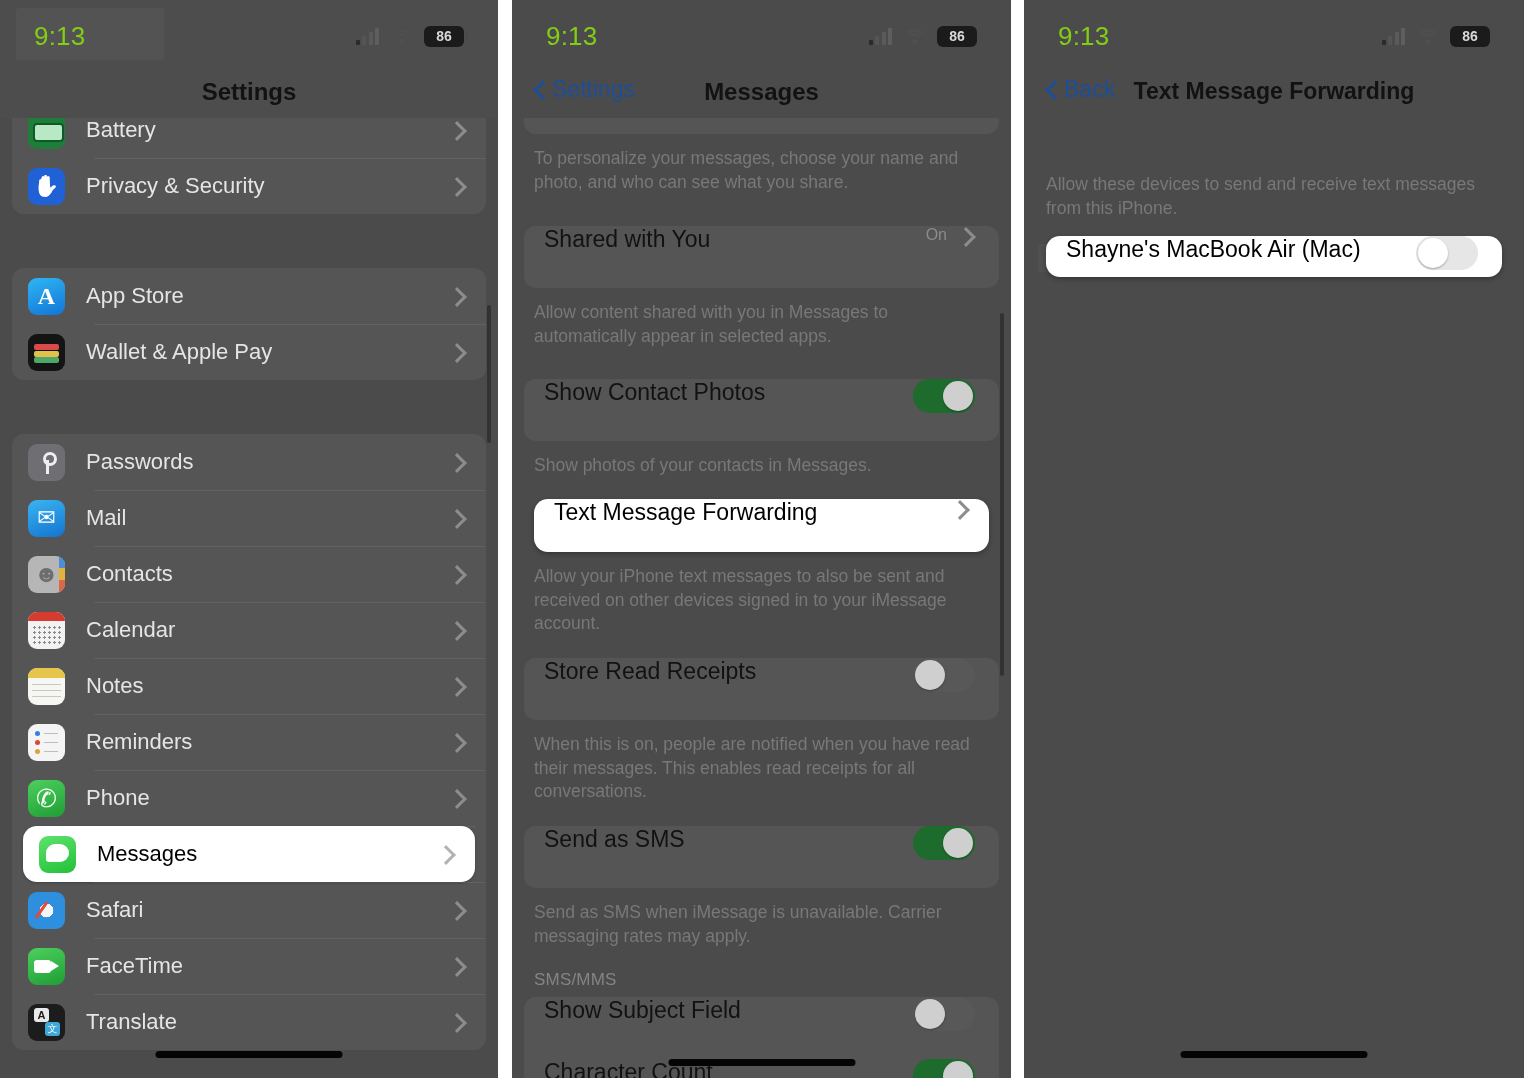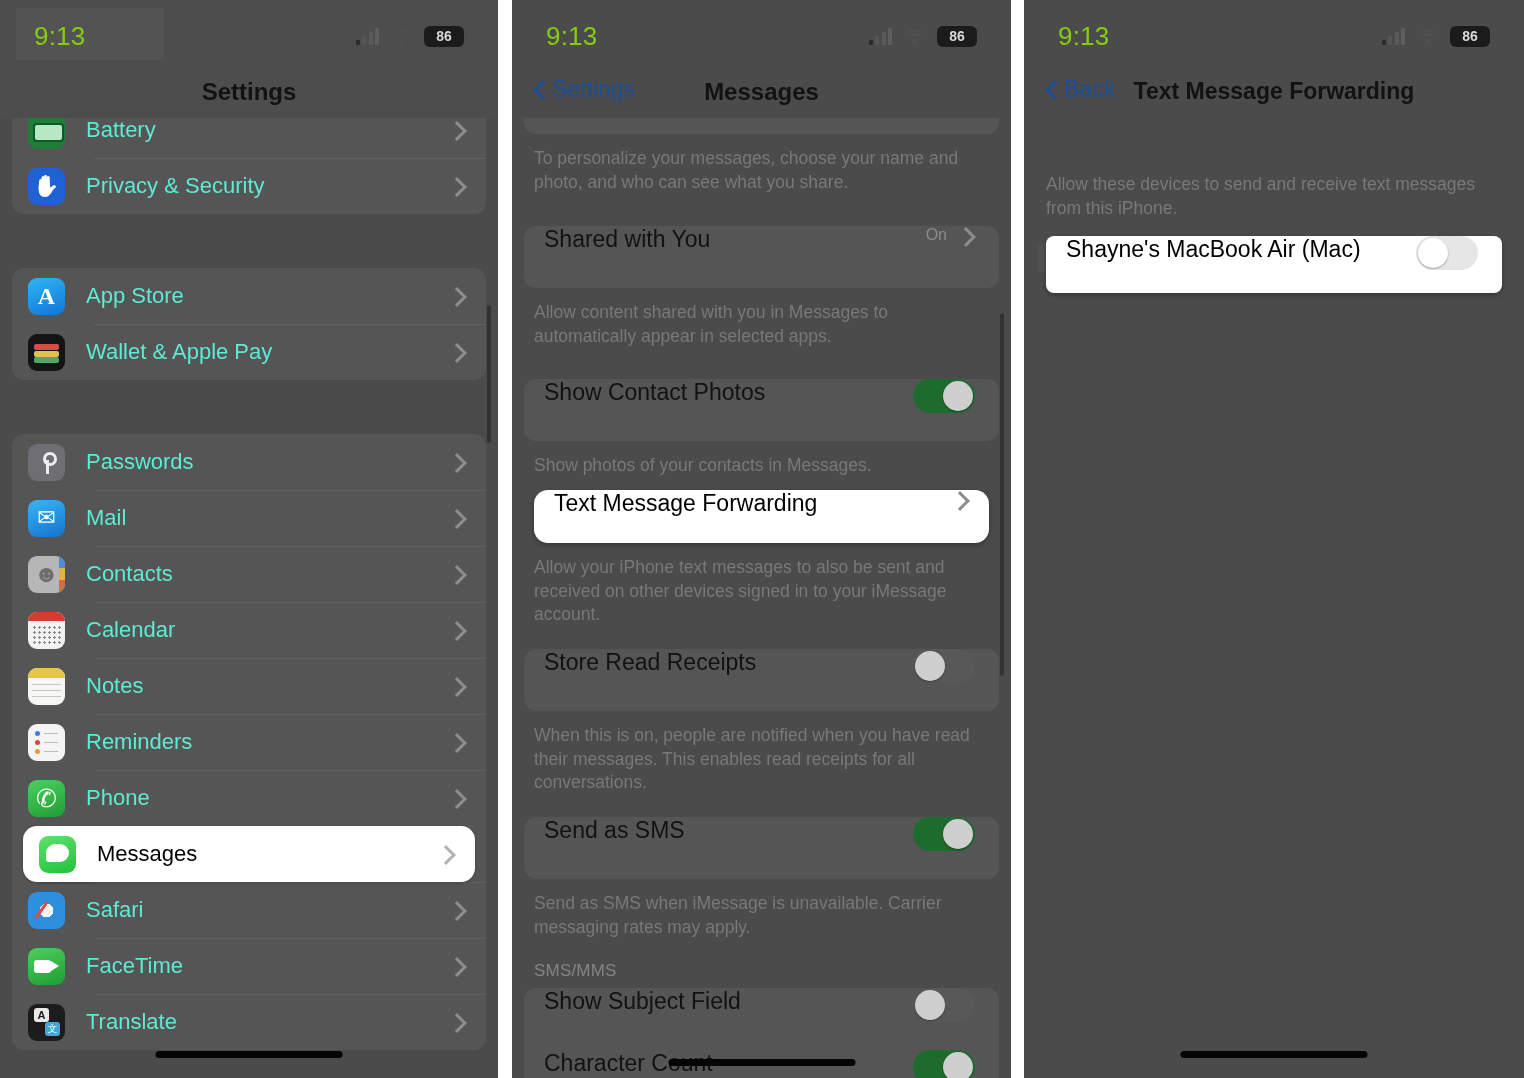--- a/index.html
+++ b/index.html
@@ -169,21 +169,21 @@
   .appicon {
     width: 37px; height: 37px;
     border-radius: 9px;
     flex: none;
     margin-right: 21px;
     position: relative;
     overflow: hidden;
   }
   .row-label {
     font-size: 22px;
-    color: #5eead4;
+    color: #e5e5e5;
     flex: 1;
   }
   .chev-r {
     width: 12px; height: 20px;
     position: relative;
     flex: none;
     margin-right: 10px;
   }
   .chev-r::before {
     content: "";
@@ -614,21 +614,21 @@
       <div class="footnote">Allow content shared with you in Messages to automatically appear in selected apps.</div>
 
       <div class="card" style="margin-top:12px;">
         <div class="sec-row">
           <div class="lbl">Show Contact Photos</div>
           <div class="switch on">
               <span class="knob"></span>
             </div>
         </div>
       </div>
-      <div class="footnote" style="padding-bottom:13px;">Show photos of your contacts in Messages.</div>
+      <div class="footnote" style="padding-bottom:22px;">Show photos of your contacts in Messages.</div>
 
       <div class="sec-row highlight" style="height:53px;margin:0 22px;border-radius:14px;background:#ffffff;box-shadow:0 2px 5px rgba(0,0,0,0.3);">
         <div class="lbl" style="color:#000;">Text Message Forwarding</div>
         <div class="chev-r" style="margin-right:6px;"></div>
       </div>
       <div class="footnote">Allow your iPhone text messages to also be sent and received on other devices signed in to your iMessage account.</div>
 
       <div class="card" style="margin-top:4px;">
         <div class="sec-row">
           <div class="lbl">Store Read Receipts</div>
@@ -699,21 +699,21 @@
       <div class="nav-back">
         <span class="chev-l"></span>
         <span>Back</span>
       </div>
       <div class="nav-title" style="font-size:23px;">Text Message Forwarding</div>
     </div>
 
     <div class="content">
       <div class="footnote" style="padding:55px 22px 16px 22px;">Allow these devices to send and receive text messages from this iPhone.</div>
 
-      <div class="sec-row" style="height:57px;margin:0 22px;border-radius:8px;background:#ffffff;box-shadow:0 2px 5px rgba(0,0,0,0.3);">
+      <div class="sec-row" style="height:41px;margin:0 22px;border-radius:14px;background:#ffffff;box-shadow:0 2px 5px rgba(0,0,0,0.3);">
         <div class="lbl" style="color:#000;">Shayne's MacBook Air (Mac)</div>
         <div class="switch bright off">
             <span class="knob"></span>
           </div>
       </div>
     </div>
 
     <div class="home-ind" style="bottom:20px;"></div>
   </div>
 

